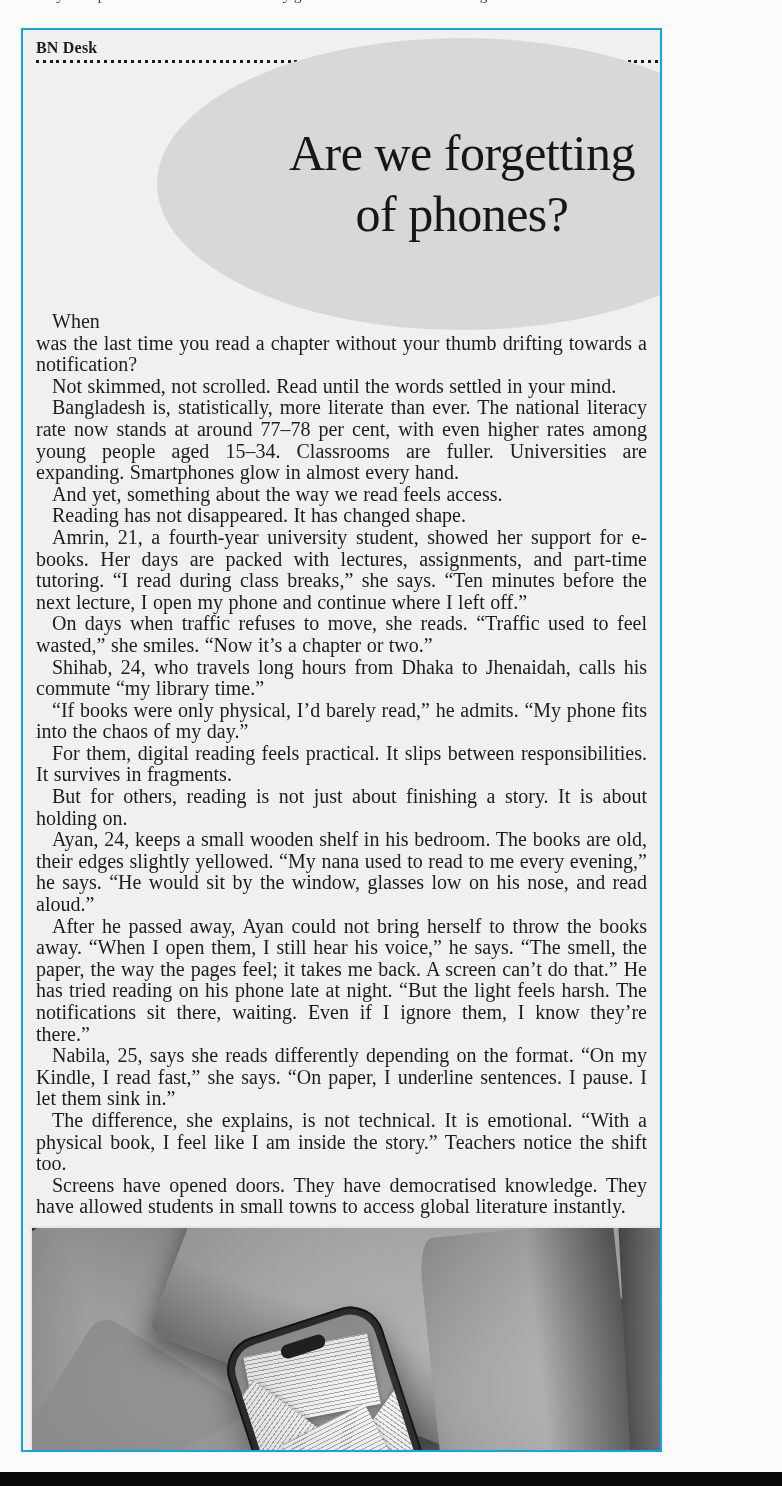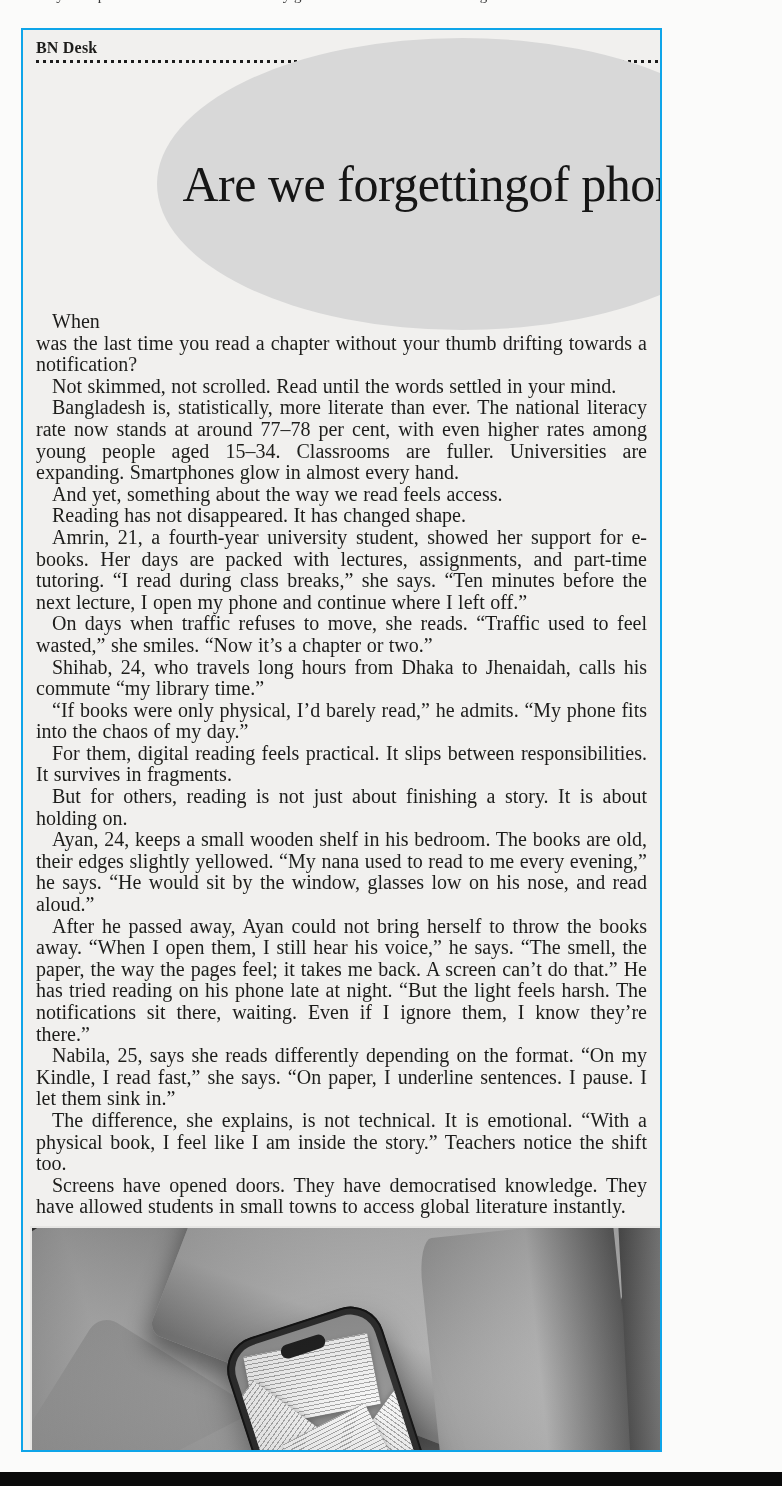--- a/index.html
+++ b/index.html
@@ -33,21 +33,21 @@
 
   .dotline {
     margin-top:2px; height:3px; width:742px;
     background:repeating-linear-gradient(to right,#1c1c1c 0 3px,transparent 3px 6.8px);
   }
 
   
   .headline-ellipse {
     position:absolute; left:134px; top:8px; width:610px; height:292px;
     background:#d8d8d8; border-radius:50%;
-    display:flex; flex-direction:row; align-items:center; justify-content:center;
+    display:flex; flex-direction:column; align-items:center; justify-content:center;
     z-index:2; text-align:center;
   }
   .headline-ellipse span {
     display:block; font-size:50px; line-height:61px; color:#161616; letter-spacing:-.5px;
   }
 
   .body-text { margin-top:4px; font-size:20px; line-height:21.6px; text-align:justify; }
   .body-text .wrap-spacer {
     float:right; width:640px; height:262px;
     shape-outside: polygon(38px 0px, 26px 40px, 18px 110px, 18px 160px, 34px 205px,

